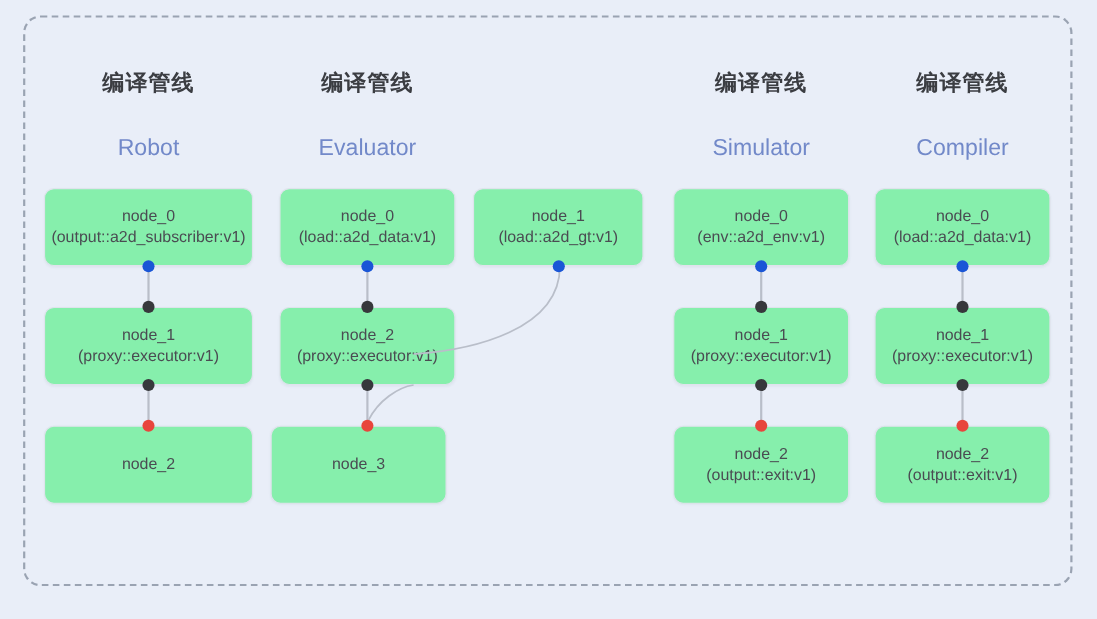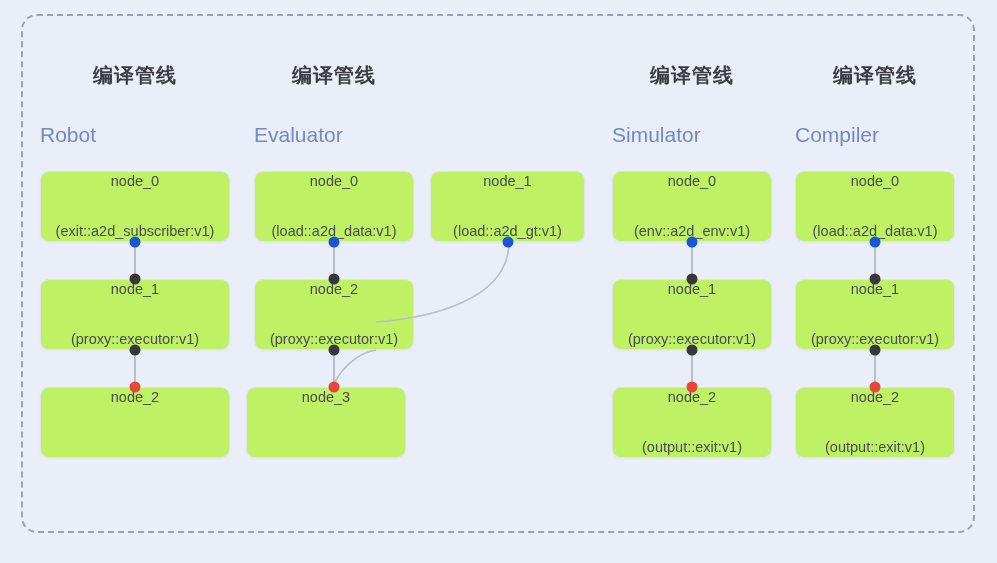--- a/index.html
+++ b/index.html
@@ -48,39 +48,39 @@
     font-size: 20px;
     font-weight: bold;
     color: #3b3d42;
     letter-spacing: 1px;
     top: 62px;
     white-space: nowrap;
   }
   .col-sub {
     position: absolute;
     width: 100%;
-    text-align: left;
+    text-align: center;
     font-size: 21px;
     color: #7289c9;
     top: 123px;
     white-space: nowrap;
   }
 
   
   .node {
     position: absolute;
     box-sizing: border-box;
-    background: #bef264;
+    background: #86efac;
     border: 1px solid #dfe3ec;
     border-radius: 9px;
     box-shadow: 0 1px 2px rgba(60,70,100,0.05);
     display: flex;
     flex-direction: column;
     align-items: center;
-    justify-content: space-between;
+    justify-content: center;
     height: 71px;
   }
   .node .n-name {
     font-size: 14.5px;
     color: #4a4c52;
     line-height: 19px;
   }
   .node .n-type {
     font-size: 14.5px;
     color: #4a4c52;
@@ -129,21 +129,21 @@
     <path d="M 376,350 C 362,352 344,364 335,382" fill="none" stroke="#b9bec9" stroke-width="1.6"></path>
   </svg>
 
   <div id="columns-root">
       <div class="column" style="left: 40px; width: 190px;">
         <div class="col-title">编译管线</div>
         <div class="col-sub">Robot</div>
       </div>
       <div class="node" style="left: 40px; width: 190px; top: 171px;">
         <div class="n-name">node_0</div>
-        <div class="n-type">(exit::a2d_subscriber:v1)</div>
+        <div class="n-type">(output::a2d_subscriber:v1)</div>
       </div>
       <div class="node" style="left: 40px; width: 190px; top: 279px;">
         <div class="n-name">node_1</div>
         <div class="n-type">(proxy::executor:v1)</div>
       </div>
       <div class="node" style="left: 40px; width: 190px; top: 387px;">
         <div class="n-name">node_2</div>
       </div>
       <div class="link" style="left: 135px; top: 242px; height: 37px;"></div>
       <div class="port blue" style="left: 135px; top: 242px;"></div>

